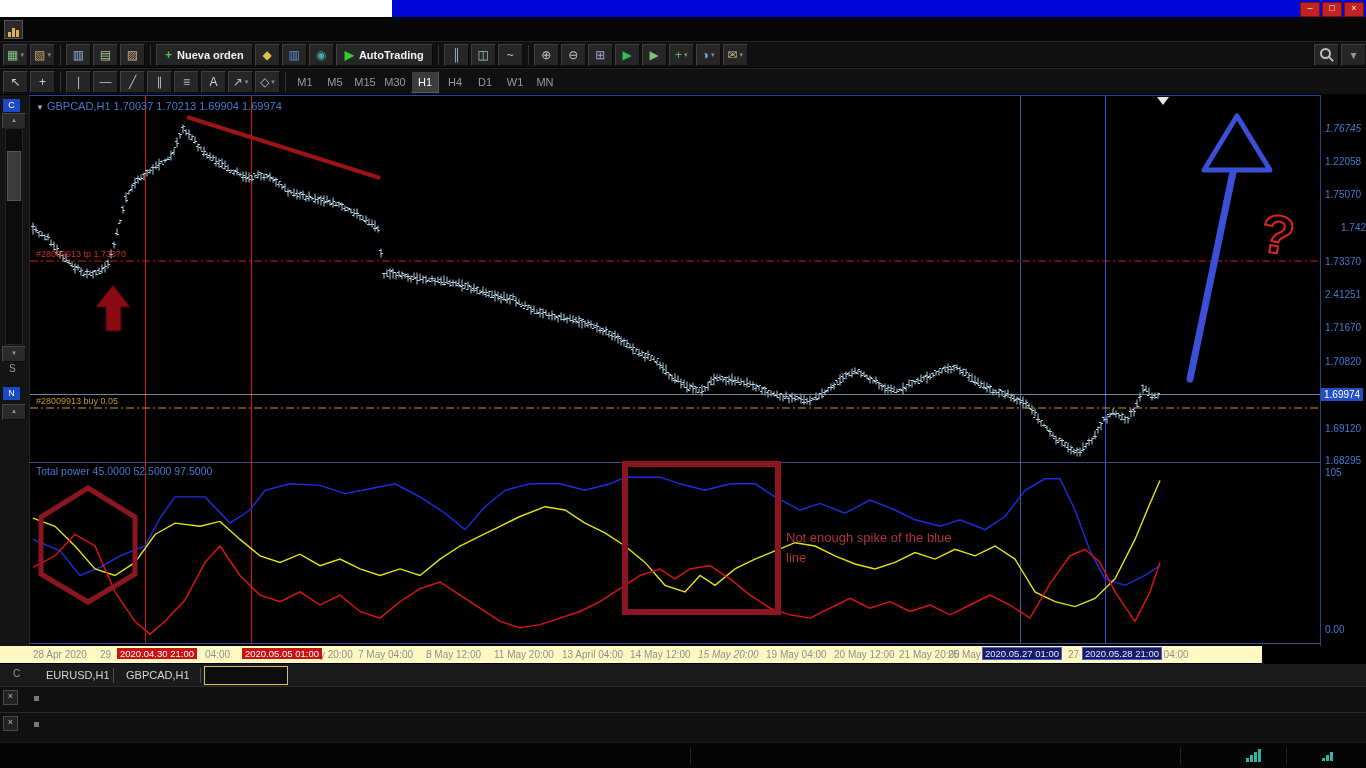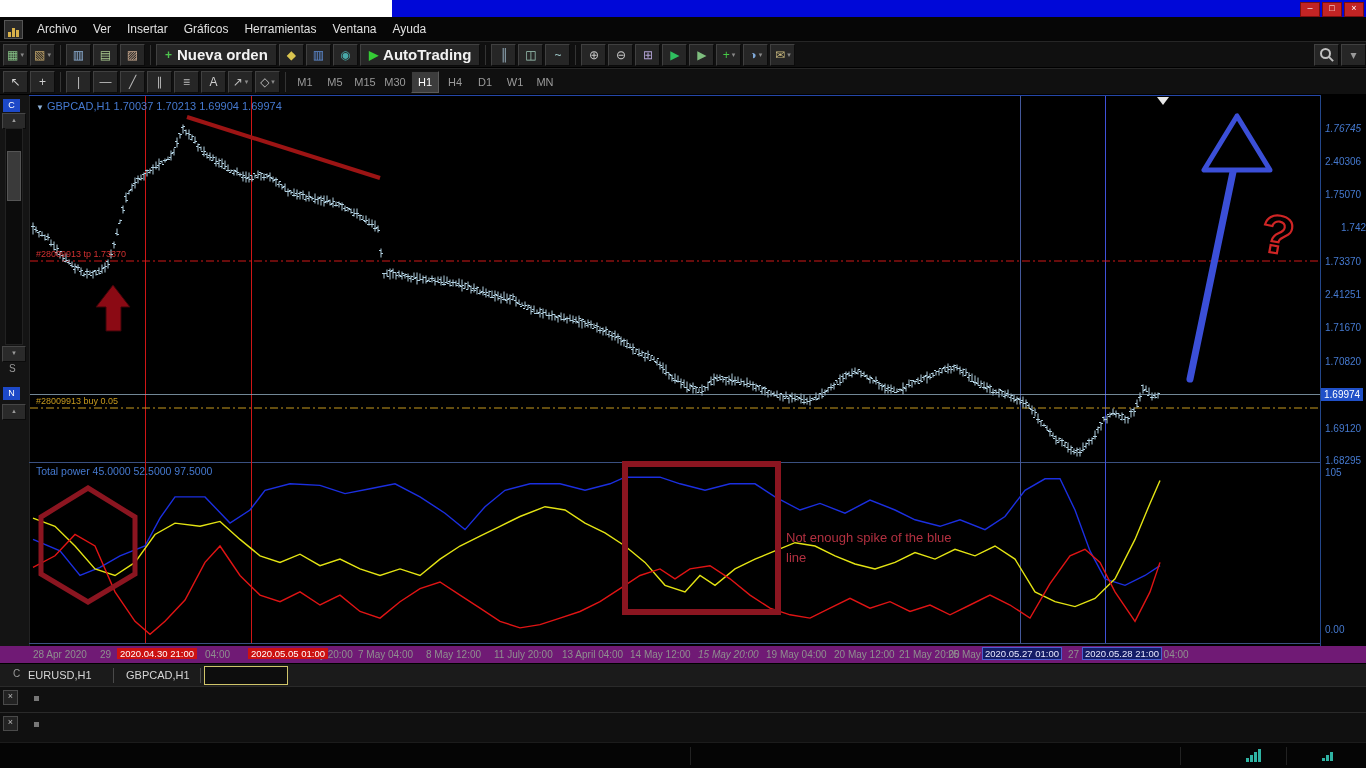--- a/index.html
+++ b/index.html
@@ -19,21 +19,21 @@
   .menu-item{padding:3px 8px;cursor:default;}
   
   .toolbar{position:absolute;left:0;width:1366px;background:#101010;display:flex;align-items:center;
     padding-left:3px;gap:2px;border-top:1px solid #262626;border-bottom:1px solid #000;box-sizing:border-box;}
   #toolbar1{top:41px;height:27px;}
   #toolbar2{top:68px;height:27px;}
   .tbtn{height:22px;min-width:25px;background:#262626;border:1px solid;
     border-color:#404040 #0b0b0b #0b0b0b #404040;display:flex;align-items:center;justify-content:center;
     font-size:12px;padding:0 2px;box-sizing:border-box;cursor:default;}
   .tlabel{padding:0 8px;gap:5px;}
-  .tlabeltext{color:#f2f2f2;font-weight:bold;font-size:15px;}
+  .tlabeltext{color:#f2f2f2;font-weight:bold;font-size:11px;}
   .tglyph{line-height:1;}
   .caret{font-size:7px;color:#8a8a8a;margin-left:2px;}
   .tsep{width:1px;height:20px;background:#343434;margin:0 3px;}
   .mag{position:relative;width:13px;height:13px;display:inline-block;}
   .mag::before{content:'';position:absolute;left:0;top:0;width:7px;height:7px;border:2px solid #c0c0c0;border-radius:50%;}
   .mag::after{content:'';position:absolute;width:6px;height:2px;background:#c0c0c0;transform:rotate(45deg);left:8px;top:10px;}
   .tf{min-width:26px;height:20px;display:flex;align-items:center;justify-content:center;color:#9a9a9a;
     font-size:11px;border:1px solid transparent;cursor:default;}
   .tf.active{background:#3c3c3c;color:#fff;border-color:#121212 #5a5a5a #5a5a5a #121212;}
   
@@ -53,21 +53,21 @@
   #ind-header{left:36px;top:465px;font-size:10.5px;color:#4579cf;}
   #tp-label{left:36px;top:249px;font-size:9px;color:#d03030;}
   #buy-label{left:36px;top:396px;font-size:9px;color:#c79a1e;}
   #note{left:786px;top:528px;width:170px;font-size:13px;color:#b23040;white-space:normal;line-height:1.55;}
   
   #price-scale{position:absolute;left:1321px;top:95px;width:45px;height:551px;background:#000;}
   .plabel{position:absolute;left:4px;font-size:10px;color:#4579cf;}
   .pcur{position:absolute;left:0px;background:#2050c8;color:#fff;font-size:10px;padding:1px 3px;}
   .ind-scale{position:absolute;left:4px;font-size:10px;color:#4579cf;}
   
-  #time-axis{position:absolute;left:0;top:646px;width:1366px;height:17px;background:#701a75;}
+  #time-axis{position:absolute;left:0;top:646px;width:1262px;height:17px;background:#fef9c3;}
   .tax{position:absolute;top:3px;font-size:10px;color:#8f8f8f;white-space:nowrap;}
   .tax.red{background:#cc1111;color:#fff;padding:0 3px;top:2px;font-size:9.5px;}
   .tax.blue{background:#141c66;border:1px solid #4d5fd0;color:#e8e8ff;padding:0 2px;top:1px;font-size:9.5px;}
   
   #tabs-row{position:absolute;left:0;top:663px;width:1366px;height:23px;background:#1b1b1b;border-top:1px solid #000;}
   #tabs-row .strip-c{position:absolute;left:13px;top:4px;color:#9a9a9a;font-size:10px;}
   .chart-tab{position:absolute;top:3px;color:#d6d6d6;font-size:11px;padding:2px 8px;cursor:default;}
   .tab-div{position:absolute;top:4px;width:1px;height:15px;background:#4a4a4a;}
   #rename-box{position:absolute;left:204px;top:2px;width:82px;height:17px;background:#0d0d0d;border:1px solid #cfc46a;}
   
@@ -93,29 +93,20 @@
       <div class="win-btn">□</div>
       <div class="win-btn">×</div>
     </div>
 </div>
 
 <div id="menubar">
   <div id="app-logo">
       <i style="height:5px"></i>
       <i style="height:9px"></i>
       <i style="height:7px"></i>
-    </div>
-  <div id="menu-items" style="display:flex">
-      <div class="menu-item">Archivo</div>
-      <div class="menu-item">Ver</div>
-      <div class="menu-item">Insertar</div>
-      <div class="menu-item">Gráficos</div>
-      <div class="menu-item">Herramientas</div>
-      <div class="menu-item">Ventana</div>
-      <div class="menu-item">Ayuda</div>
     </div>
 </div>
 
 <div id="toolbar1" class="toolbar">
     <div class="tbtn">
       <span class="tglyph" style="color: rgb(134, 194, 134);">▦</span>
       <span class="caret">▾</span>
     </div>
     <div class="tbtn">
       <span class="tglyph" style="color: rgb(194, 165, 106);">▧</span>
@@ -286,59 +277,59 @@
 <div class="overlay" id="ohlc-header">
   <span class="tri">▼</span><span>GBPCAD,H1 1.70037 1.70213 1.69904 1.69974</span>
 </div>
 <div class="overlay" id="ind-header">Total power 45.0000 52.5000 97.5000</div>
 <div class="overlay" id="tp-label">#28009913 tp 1.73370</div>
 <div class="overlay" id="buy-label">#28009913 buy 0.05</div>
 <div class="overlay" id="note">Not enough spike of the blue line</div>
 
 <div id="price-scale">
     <div class="plabel" style="top: 27.5px; font-style: italic;">1.76745</div>
-    <div class="plabel" style="top: 60.5px;">2.40306</div>
+    <div class="plabel" style="top: 60.5px;">1.22058</div>
     <div class="plabel" style="top: 93.5px;">1.75070</div>
     <div class="plabel" style="top: 126.5px; margin-left: 16px;">1.74220</div>
     <div class="plabel" style="top: 160.5px;">1.73370</div>
     <div class="plabel" style="top: 193.5px;">2.41251</div>
     <div class="plabel" style="top: 226.5px;">1.71670</div>
     <div class="plabel" style="top: 260.5px;">1.70820</div>
     <div class="plabel" style="top: 327.5px;">1.69120</div>
     <div class="plabel" style="top: 359.5px;">1.68295</div>
     <div class="pcur" style="top: 292.5px;">1.69974</div>
     <div class="ind-scale" style="top: 372px;">105</div>
     <div class="ind-scale" style="top: 529px;">0.00</div>
   </div>
 <div id="time-axis">
     <div class="tax" style="left: 33px;">28 Apr 2020</div>
     <div class="tax" style="left: 100px;">29</div>
     <div class="tax" style="left: 205px;">04:00</div>
     <div class="tax" style="left: 306px;">May 20:00</div>
     <div class="tax" style="left: 358px;">7 May 04:00</div>
     <div class="tax" style="left: 426px;">8 May 12:00</div>
-    <div class="tax" style="left: 494px;">11 July 20:00</div>
+    <div class="tax" style="left: 494px;">11 May 20:00</div>
     <div class="tax" style="left: 562px;">13 April 04:00</div>
     <div class="tax" style="left: 630px;">14 May 12:00</div>
     <div class="tax" style="left: 698px; font-style: italic;">15 May 20:00</div>
     <div class="tax" style="left: 766px;">19 May 04:00</div>
     <div class="tax" style="left: 834px;">20 May 12:00</div>
     <div class="tax" style="left: 899px;">21 May 20:00</div>
     <div class="tax" style="left: 948px;">25 May 04:00</div>
     <div class="tax" style="left: 1068px;">27</div>
     <div class="tax" style="left: 1128px;">29 May 04:00</div>
     <div class="tax red" style="left: 117px;">2020.04.30 21:00</div>
-    <div class="tax red" style="left: 248px;">2020.05.05 01:00</div>
+    <div class="tax red" style="left: 242px;">2020.05.05 01:00</div>
     <div class="tax blue" style="left: 982px;">2020.05.27 01:00</div>
     <div class="tax blue" style="left: 1082px;">2020.05.28 21:00</div>
   </div>
 
 <div id="tabs-row">
   <span class="strip-c">C</span>
-  <div class="chart-tab" style="left:20px">EURUSD,H1</div>
+  <div class="chart-tab" style="left:38px">EURUSD,H1</div>
   <div class="tab-div" style="left:113px"></div>
   <div class="chart-tab" style="left:118px">GBPCAD,H1</div>
   <div class="tab-div" style="left:200px"></div>
   <div id="rename-box"></div>
 </div>
 
 <div id="dock1" class="dockrow">
   <div class="dock-close">×</div>
   <div class="dock-bullet"></div>
 </div>

